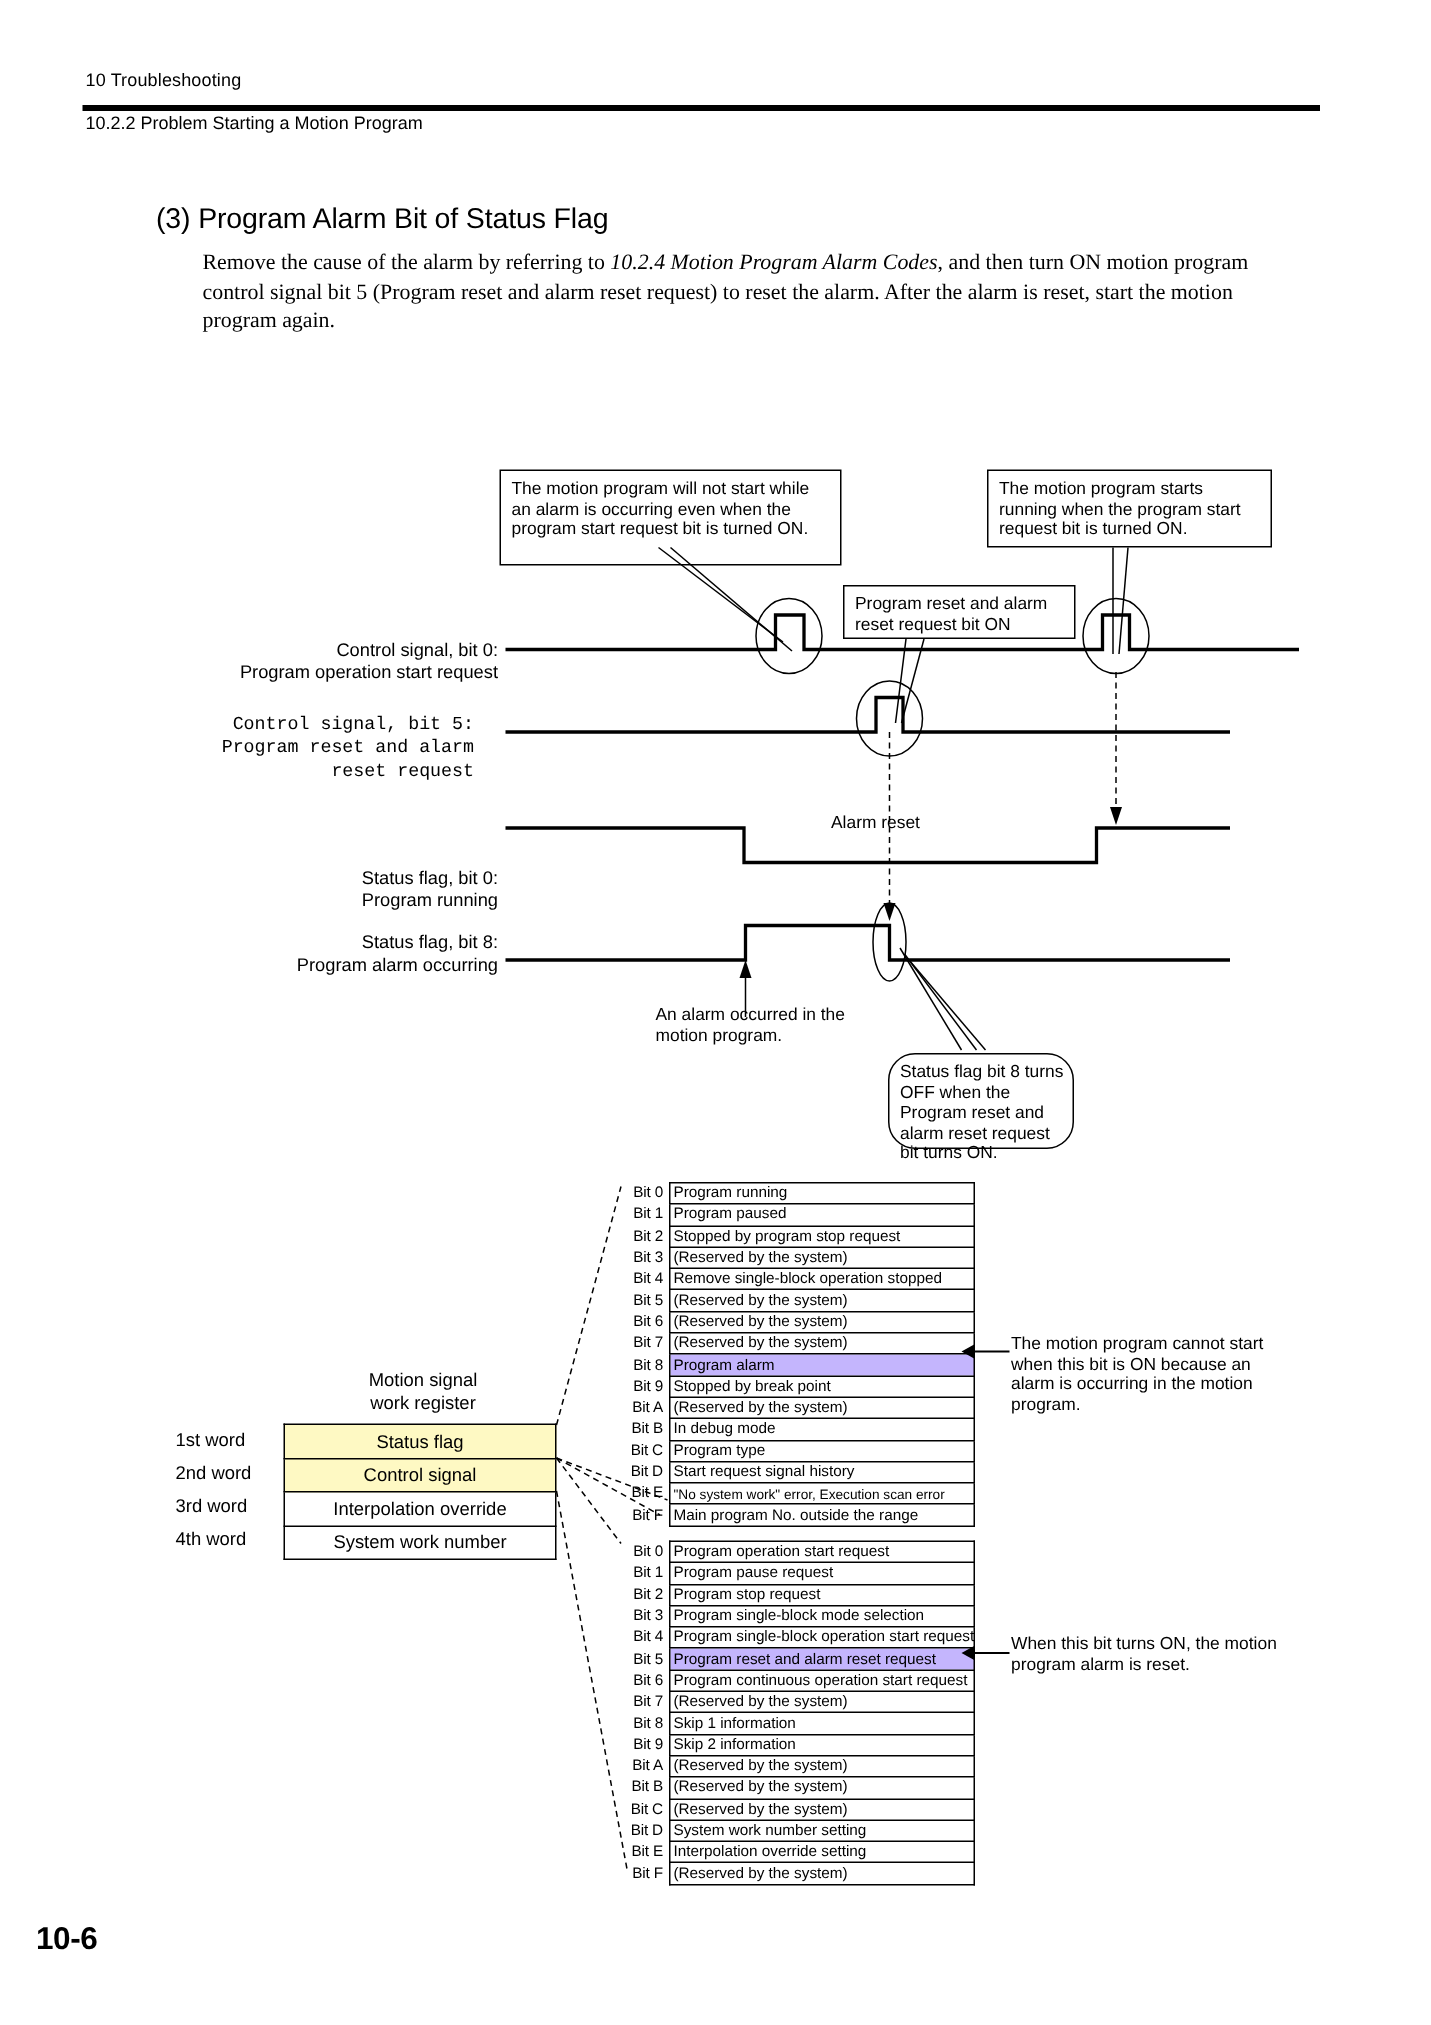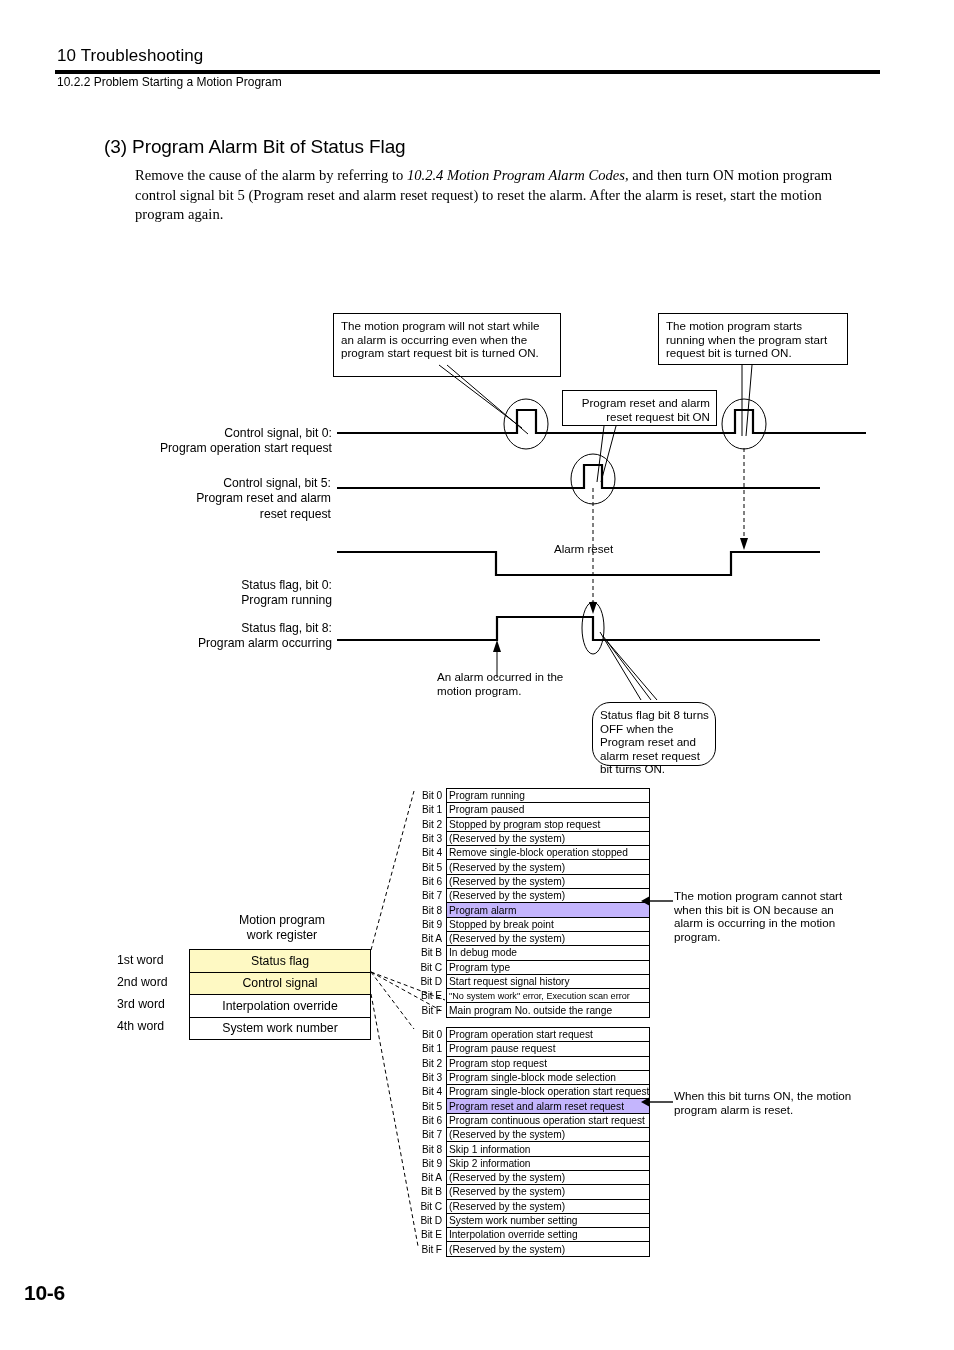--- a/index.html
+++ b/index.html
@@ -13,21 +13,21 @@
     position: relative;
     font-family: "Liberation Sans", sans-serif;
     color: #000000;
     overflow: hidden;
   }
   .abs { position: absolute; }
 
   
   #chapter-header {
     left: 57px; top: 46px;
-    font-size: 17px;
+    font-size: 12px;
     letter-spacing: .1px;
   }
   #header-rule {
     left: 55px; top: 70px;
     width: 825px; height: 4px;
     background: #000;
   }
   #section-header {
     left: 57px; top: 75px;
     font-size: 12px;
@@ -155,34 +155,34 @@
 <div class="abs" id="heading-3">(3) Program Alarm Bit of Status Flag</div>
 
 <div class="abs" id="body-copy">
   <div><span>Remove the cause of the alarm by referring to </span><span class="it">10.2.4 Motion Program Alarm Codes</span><span>, and then turn ON motion program control signal bit 5 (Program reset and alarm reset request) to reset the alarm. After the alarm is reset, start the motion program again.</span></div>
 </div>
 
 <div class="abs callout" id="callout-no-start" style="left:333px; top:313px; width:228px; height:64px;">The motion program will not start while an alarm is occurring even when the program start request bit is turned ON.</div>
 
 <div class="abs callout" id="callout-starts-running" style="left:658px; top:313px; width:190px; height:52px;">The motion program starts running when the program start request bit is turned ON.</div>
 
-<div class="abs callout" id="callout-reset-bit-on" style="left:562px; top:390px; width:155px; height:36px;text-align:right;">Program reset and alarm reset request bit ON</div>
+<div class="abs callout" id="callout-reset-bit-on" style="left:562px; top:390px; width:155px; height:36px;">Program reset and alarm reset request bit ON</div>
 
 <div class="abs callout" id="callout-bit8-off" style="left:592px; top:702px; width:124px; height:64px;border-radius:18px;">Status flag bit 8 turns OFF when the Program reset and alarm reset request bit turns ON.</div>
 
 <div class="abs plaintext" id="label-alarm-reset" style="left:554px; top:542px;">Alarm reset</div>
 
 <div class="abs plaintext" id="label-alarm-occurred" style="left:437px; top:670px; width:150px;">An alarm occurred in the motion program.</div>
 
 <div class="abs wf-label" style="left:100px; top:426px; width:232px;">
   <div>Control signal, bit 0:</div>
   <div>Program operation start request</div>
 </div>
 
-<div class="abs wf-label" style="left:99px; top:476px; width:232px;">
+<div class="abs wf-label" style="left:84px; top:476px; width:232px;font-family:Liberation Mono, monospace;">
   <div>Control signal, bit 5:</div>
   <div>Program reset and alarm</div>
   <div>reset request</div>
 </div>
 
 <div class="abs wf-label" style="left:100px; top:555px; width:232px;margin-top:23px;">
   <div>Status flag, bit 0:</div>
   <div>Program running</div>
 </div>
 
@@ -226,21 +226,21 @@
     <path d="M497,388 L497,355" stroke-width="1"></path>
     <path d="M493,362 L501,362 L497,350 Z" fill="#000" stroke="none"></path>
 
     <path d="M641,410 L600,342" stroke-width="1"></path>
     <path d="M651,410 L603,346" stroke-width="1"></path>
     <path d="M657,410 L606,350" stroke-width="1"></path>
   </g>
 </svg>
 
 <div class="abs" id="register-title">
-  <div>Motion program</div>
+  <div>Motion signal</div>
   <div>work register</div>
 </div>
 
 <div class="abs word-label" style="top:953px;">1st word</div>
 <div class="abs word-label" style="top:975px;">2nd word</div>
 <div class="abs word-label" style="top:997px;">3rd word</div>
 <div class="abs word-label" style="top:1019px;">4th word</div>
 
 <table class="abs" id="reg-table">
   <tbody>

